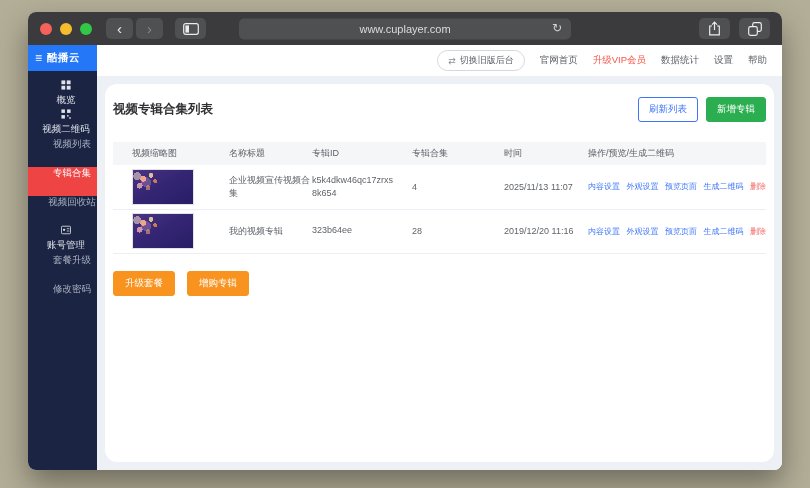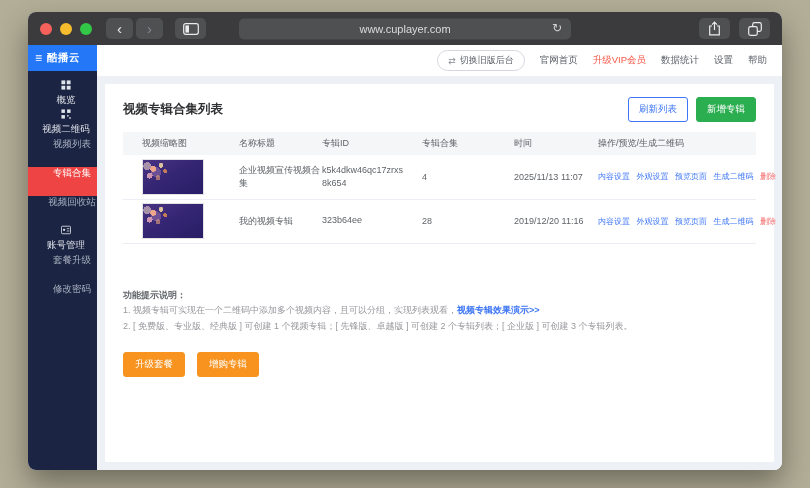--- a/index.html
+++ b/index.html
@@ -51,31 +51,31 @@
 
   .topbar { flex:0 0 31px; background:#fff; display:flex; align-items:center; justify-content:flex-end;
     gap:15px; padding:0 15px; font-size:9.5px; color:#5a5e66; }
   .pill { border:1px solid #d4d7dd; border-radius:11px; padding:3px 10px; display:flex;
     align-items:center; gap:4px; font-size:9px; color:#5a5e66; cursor:pointer; background:#fff; }
   .swap-glyph { font-size:9px; color:#8a8e96; }
   .topbar-link { cursor:pointer; }
   .topbar-link.vip { color:#f5594a; }
 
   .content { flex:1; padding:8px; min-height:0; }
-  .card { background:#fff; border-radius:1px; height:100%; padding:13px 18px; }
+  .card { background:#fff; border-radius:12px; height:100%; padding:13px 8px; }
 
   .card-header { display:flex; justify-content:space-between; align-items:center; }
   .page-title { font-size:12.5px; font-weight:bold; color:#303133; }
   .hdr-buttons { display:flex; gap:8px; }
   .btn-refresh { border:1px solid #3e76f6; color:#3e76f6; background:#fff; border-radius:3px;
     font-size:9.5px; padding:5px 10px; cursor:pointer; font-family:inherit; }
   .btn-add { border:1px solid #2bae4f; background:#2bae4f; color:#fff; border-radius:3px;
     font-size:9.5px; padding:5px 10px; cursor:pointer; font-family:inherit; }
 
-  table { width:100%; border-collapse:collapse; table-layout:fixed; margin-top:10px; }
+  table { width:100%; border-collapse:collapse; table-layout:fixed; margin-top:20px; }
   thead th { background:#f4f6f8; font-weight:normal; color:#5f6368; font-size:9px;
     text-align:left; height:23px; padding:0; }
   thead th:first-child { padding-left:19px; }
   tbody td { border-bottom:1px solid #ebeef5; font-size:9px; color:#5f6368;
     height:44px; vertical-align:middle; padding:0; }
   tbody td:first-child { padding-left:19px; }
   .thumb { width:62px; height:36px; border:1px solid #e3e3e6; border-radius:1px; cursor:pointer;
     background:
       radial-gradient(circle 3px  at 17% 26%, rgba(245,170,140,.95) 97%, transparent),
       radial-gradient(circle 2.5px at 30% 16%, rgba(235,210,160,.9) 97%, transparent),
@@ -274,27 +274,20 @@
                     <a>内容设置</a>
                     <a>外观设置</a>
                     <a>预览页面</a>
                     <a>生成二维码</a>
                     <a class="delete">删除</a>
                   </td>
                 </tr>
               </tbody>
             </table>
 
-            <div class="notes">
-              <div class="notes-heading">功能提示说明：</div>
-              <div>
-                <span>1. 视频专辑可实现在一个二维码中添加多个视频内容，且可以分组，实现列表观看，</span><span class="demo-link">视频专辑效果演示&gt;&gt;</span>
-              </div>
-              <div>2. [ 免费版、专业版、经典版 ] 可创建 1 个视频专辑；[ 先锋版、卓越版 ] 可创建 2 个专辑列表；[ 企业版 ] 可创建 3 个专辑列表。</div>
-            </div>
 
             <div class="bottom-buttons">
               <button class="btn-orange">升级套餐</button>
               <button class="btn-orange">增购专辑</button>
             </div>
 
           </div>
         </div>
       </div>
     </div>

